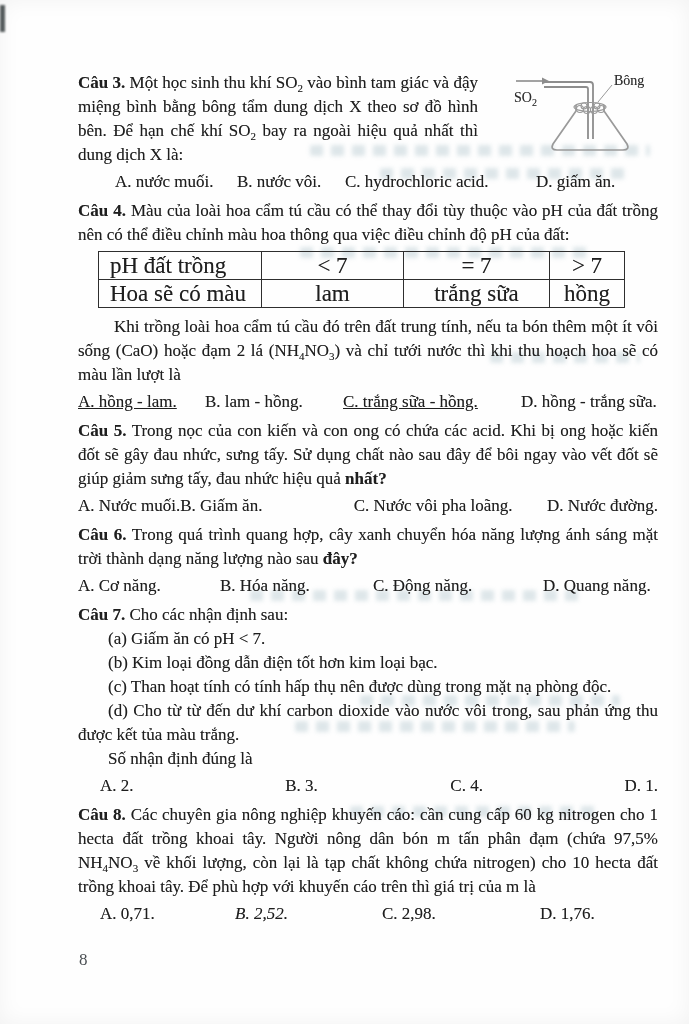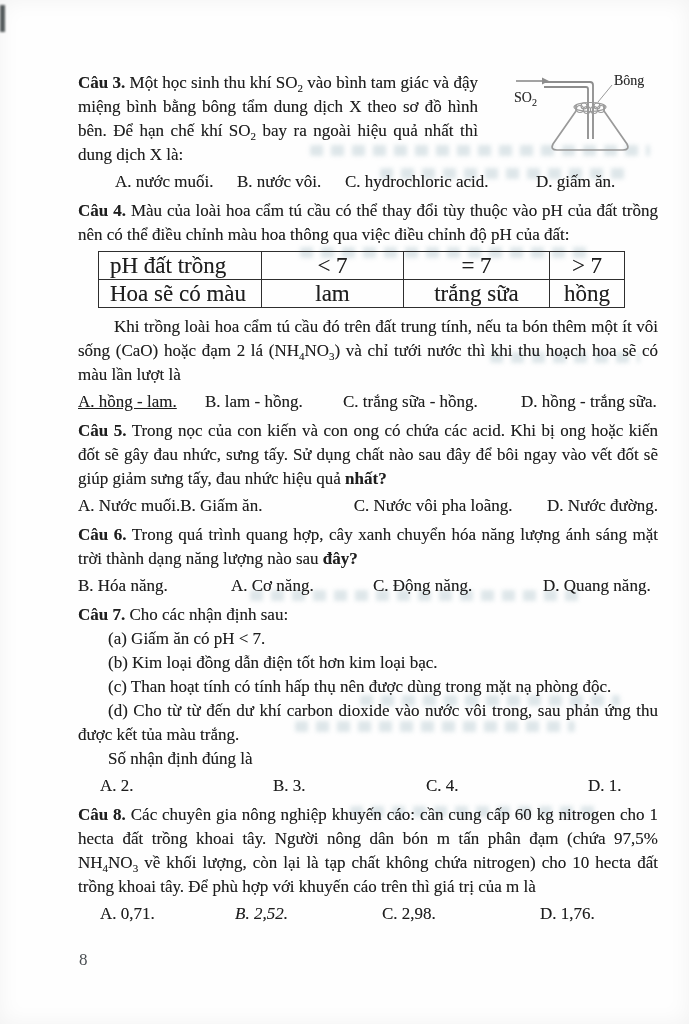--- a/index.html
+++ b/index.html
@@ -117,47 +117,47 @@
         <td>lam</td>
         <td>trắng sữa</td>
         <td>hồng</td>
       </tr>
     </tbody>
       </table>
     <p class="indent">Khi trồng loài hoa cẩm tú cầu đó trên đất trung tính, nếu ta bón thêm một ít vôi sống (CaO) hoặc đạm 2 lá (NH<sub>4</sub>NO<sub>3</sub>) và chỉ tưới nước thì khi thu hoạch hoa sẽ có màu lần lượt là</p>
     <div class="opts">
       <span style="width:127px;text-decoration:underline;">A. hồng - lam.</span>
       <span style="width:138px;">B. lam - hồng.</span>
-      <span style="width:178px;">C. trắng sữa - hồng.</span>
+      <span style="width:178px;text-decoration:underline;">C. trắng sữa - hồng.</span>
       <span>D. hồng - trắng sữa.</span>
     </div>
 
     <p class="qp"><span><b>Câu 5.</b> Trong nọc của con kiến và con ong có chứa các acid. Khi bị ong hoặc kiến đốt sẽ gây đau nhức, sưng tấy. Sử dụng chất nào sau đây để bôi ngay vào vết đốt sẽ giúp giảm sưng tấy, đau nhức hiệu quả <b>nhất?</b></span></p>
     <div class="opts">
       <span style="width:112px;">A. Nước muối.</span>
       <span style="width:155px;">B. Giấm ăn.</span>
       <span style="width:212px;margin-left:32px;">C. Nước vôi pha loãng.</span>
       <span>D. Nước đường.</span>
     </div>
 
     <p class="qp"><span><b>Câu 6.</b> Trong quá trình quang hợp, cây xanh chuyển hóa năng lượng ánh sáng mặt trời thành dạng năng lượng nào sau <b>đây?</b></span></p>
     <div class="opts">
+      <span style="width:142px;">A. Cơ năng.</span>
       <span style="width:153px;">B. Hóa năng.</span>
-      <span style="width:142px;">A. Cơ năng.</span>
       <span style="width:170px;">C. Động năng.</span>
       <span>D. Quang năng.</span>
     </div>
 
     <p class="qp"><span><b>Câu 7.</b> Cho các nhận định sau:</span></p>
     <p class="stmt">(a) Giấm ăn có pH &lt; 7.</p>
     <p class="stmt">(b) Kim loại đồng dẫn điện tốt hơn kim loại bạc.</p>
     <p class="stmt">(c) Than hoạt tính có tính hấp thụ nên được dùng trong mặt nạ phòng độc.</p>
     <p class="stmt">(d) Cho từ từ đến dư khí carbon dioxide vào nước vôi trong, sau phản ứng thu được kết tủa màu trắng.</p>
     <p class="stmt">Số nhận định đúng là</p>
-    <div class="opts" style="margin-left:22px;">
+    <div class="opts" style="margin-left:22px;justify-content:space-between;">
       <span style="width:173px;">A. 2.</span>
       <span style="width:115px;">B. 3.</span>
       <span style="width:162px;margin-left:38px;">C. 4.</span>
       <span>D. 1.</span>
     </div>
 
     <p class="qp"><span><b>Câu 8.</b> Các chuyên gia nông nghiệp khuyến cáo: cần cung cấp 60 kg nitrogen cho 1 hecta đất trồng khoai tây. Người nông dân bón m tấn phân đạm (chứa 97,5% NH<sub>4</sub>NO<sub>3</sub> về khối lượng, còn lại là tạp chất không chứa nitrogen) cho 10 hecta đất trồng khoai tây. Để phù hợp với khuyến cáo trên thì giá trị của m là</span></p>
     <div class="opts" style="margin-left:22px;">
       <span style="width:135px;">A. 0,71.</span>
       <span style="width:147px;font-style:italic;">B. 2,52.</span>

